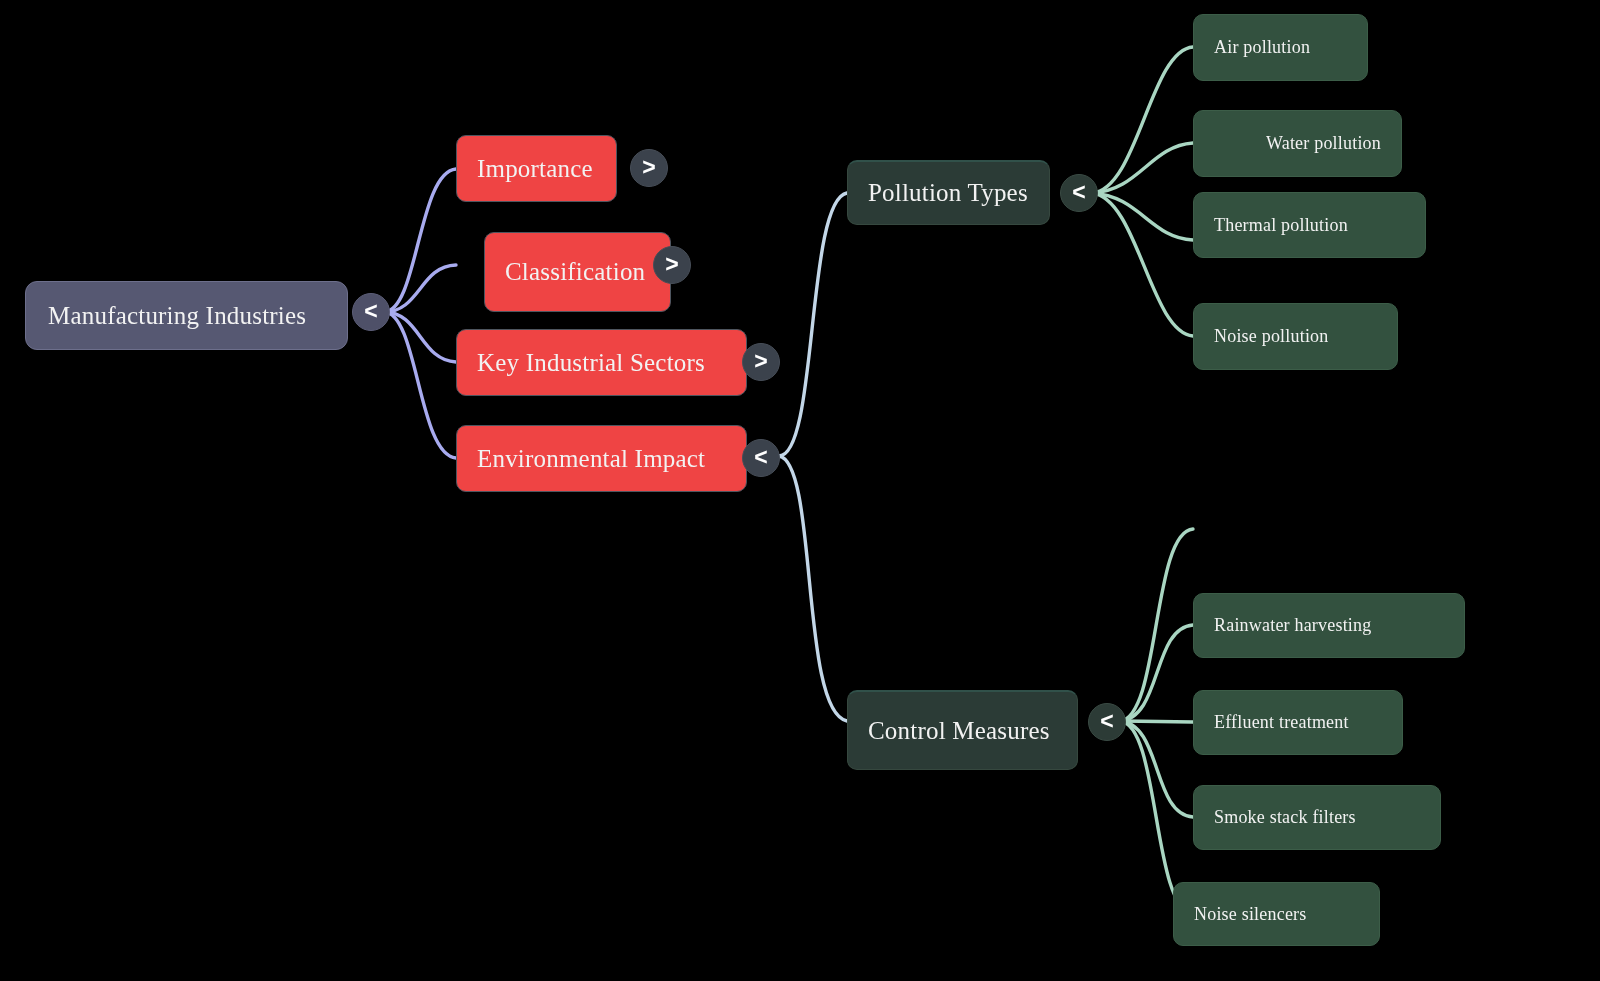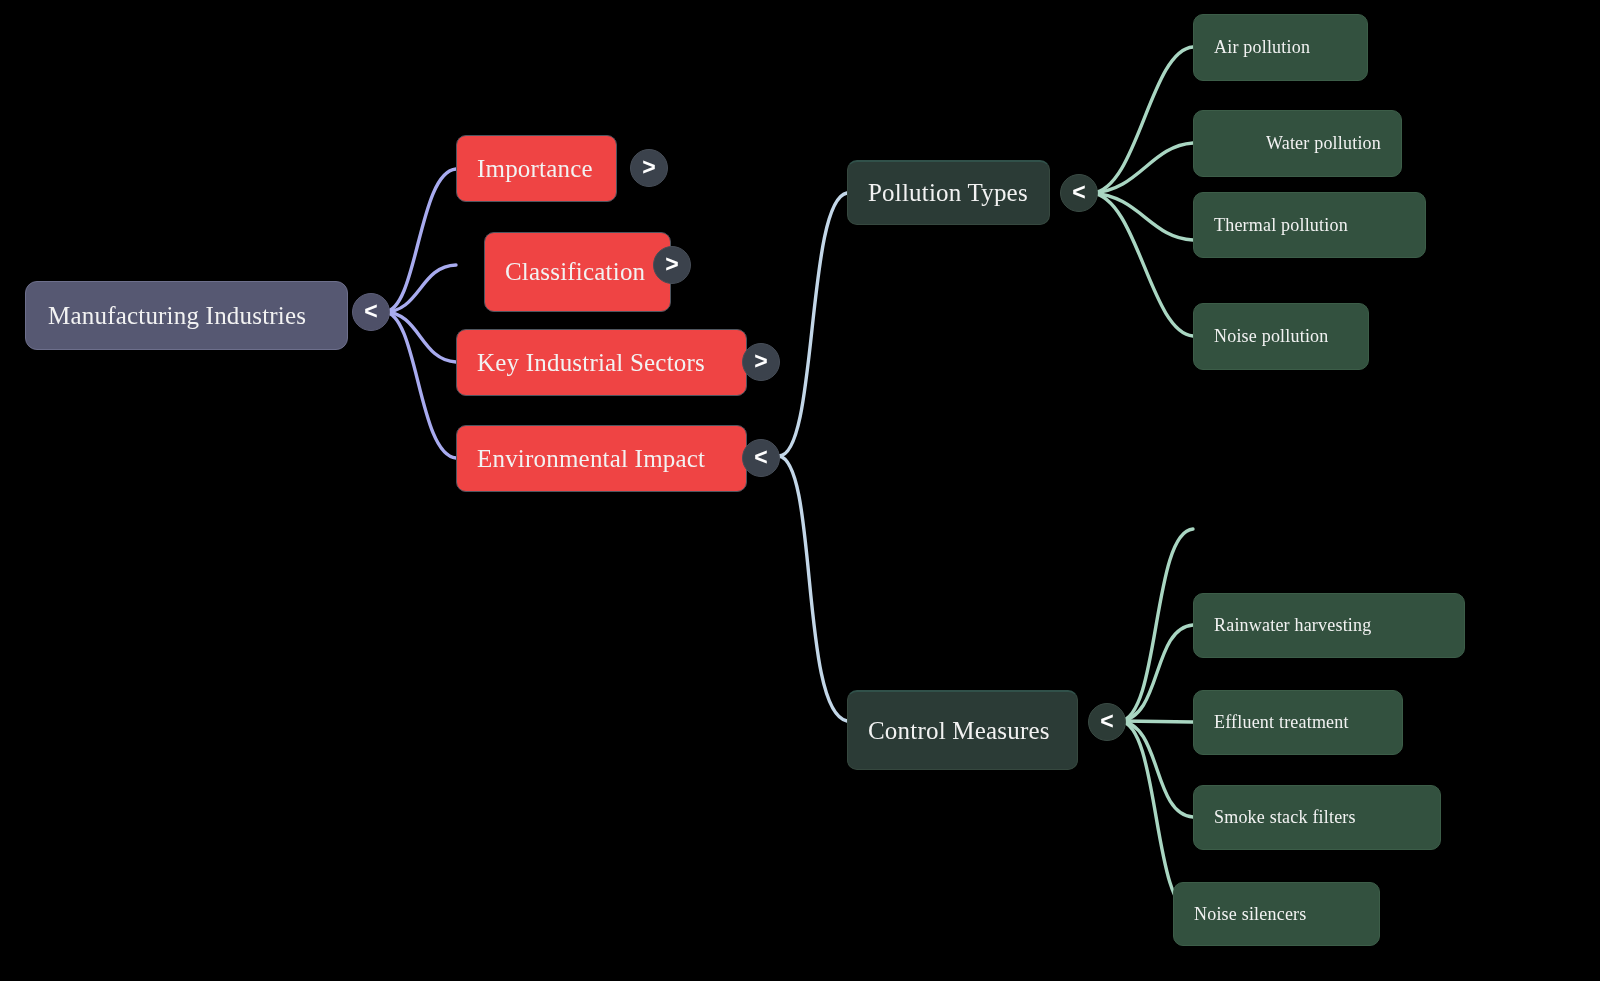--- a/index.html
+++ b/index.html
@@ -177,21 +177,21 @@
 
   <div class="node lvl-green" style="left:1193px; top:14px; width:175px; height:67px;">
     <span class="node-label">Air pollution</span>
   </div>
   <div class="node lvl-green" style="left:1193px; top:110px; width:209px; height:67px;text-align:right;">
     <span class="node-label">Water pollution</span>
   </div>
   <div class="node lvl-green" style="left:1193px; top:192px; width:233px; height:66px;">
     <span class="node-label">Thermal pollution</span>
   </div>
-  <div class="node lvl-green" style="left:1193px; top:303px; width:176px; height:67px;">
+  <div class="node lvl-green" style="left:1193px; top:303px; width:205px; height:67px;">
     <span class="node-label">Noise pollution</span>
   </div>
 
   <div class="node lvl-green" style="left:1193px; top:593px; width:272px; height:65px;">
     <span class="node-label">Rainwater harvesting</span>
   </div>
   <div class="node lvl-green" style="left:1193px; top:690px; width:210px; height:65px;">
     <span class="node-label">Effluent treatment</span>
   </div>
   <div class="node lvl-green" style="left:1193px; top:785px; width:248px; height:65px;">

